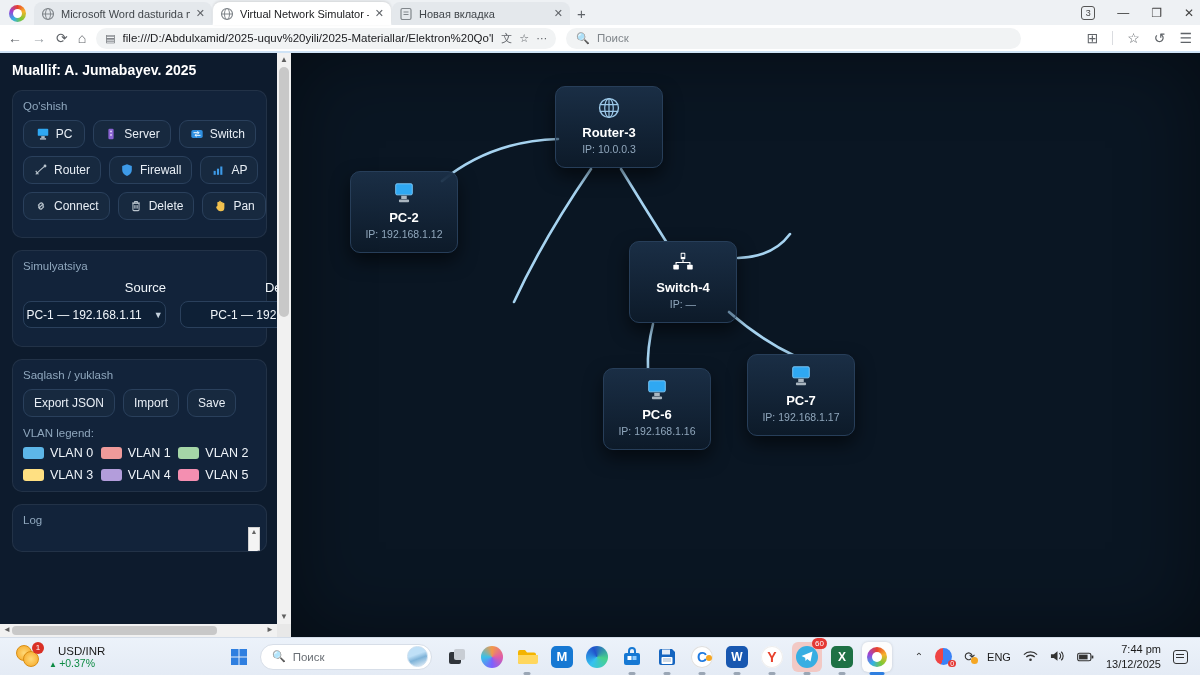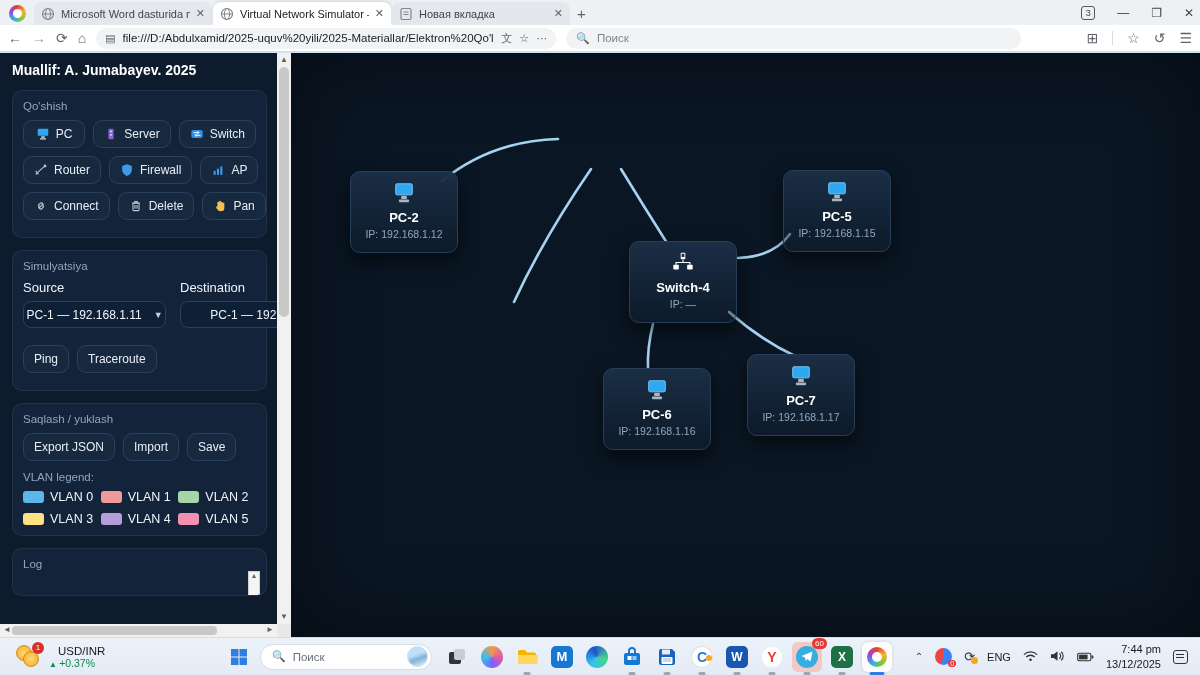--- a/index.html
+++ b/index.html
@@ -44,21 +44,21 @@
   .panel { background:#12233a; border:1px solid rgba(255,255,255,.07); border-radius:10px;
     padding:9px 10px; margin:0 10px 12px 0; }
   .panel-label { font-size:11.5px; color:#8fa7bd; margin-bottom:8px; }
   .btn-row { display:flex; gap:8px; margin-bottom:8px; }
   .s-btn { background:#17293f; border:1px solid #2a405c; border-radius:9px; height:28px;
     display:flex; align-items:center; justify-content:center; gap:6px; font-size:12px; color:#e8eef5; padding:0 10px; }
   .s-btn.grow { flex:1; }
   .ic { display:inline-flex; width:14px; height:14px; align-items:center; justify-content:center; flex:0 0 auto; }
   .ic svg { width:14px; height:14px; }
 
-  .sim-cols { display:flex; gap:14px; margin-bottom:17px; }
+  .sim-cols { display:flex; gap:14px; margin-bottom:9px;text-align:right; }
   .sim-col { flex:0 0 auto; }
   .sim-col-label { font-size:13px; color:#f0f5fa; margin-bottom:6px; }
   .select { background:#0e2036; border:1px solid #2a405c; border-radius:8px; height:27px; width:143px;
     display:flex; align-items:center; justify-content:center; gap:12px; font-size:12px; color:#f0f5fa; padding:12px 8px; white-space:nowrap; }
   .select .chev { font-size:9px; color:#c4d2de; }
   .io-row { display:flex; gap:12px; margin-top:9px; }
   .io-col { flex:1; }
   .io-label { font-size:11.5px; color:#8fa7bd; margin-bottom:6px; }
   .t-input { background:#0e2036; border:1px solid #223852; border-radius:8px; height:26px; width:100%;
     color:#f0f5fa; font-size:12px; padding:0 8px; font-family:"Liberation Sans",sans-serif; }
@@ -318,24 +318,20 @@
             <span class="chev">▼</span>
           </div>
         </div>
         <div class="sim-col">
           <div class="sim-col-label">Destination</div>
           <div class="select" style="width:150px;">
             <span>PC-1 — 192.168</span>
           </div>
         </div>
       </div>
-      <div class="btn-row">
-        <div class="s-btn">Ping</div>
-        <div class="s-btn">Traceroute</div>
-      </div>
     </div>
 
     <div class="panel">
       <div class="panel-label">Saqlash / yuklash</div>
       <div class="btn-row" id="saveBtns">
           <div class="s-btn">Export JSON</div>
           <div class="s-btn">Import</div>
           <div class="s-btn">Save</div>
         </div>
       <div class="vlan-label">VLAN legend:</div>
@@ -392,41 +388,41 @@
 
   <div class="canvas" id="canvas">
     <svg class="links" id="linkSvg" width="909" height="584">
         <path d="M 267 86 Q 200 88 151 128" fill="none" stroke="#a6d3f0" stroke-width="2.6" stroke-linecap="round"></path>
         <path d="M 300 116 Q 252 186 223 249" fill="none" stroke="#a6d3f0" stroke-width="2.6" stroke-linecap="round"></path>
         <path d="M 330 116 Q 352 152 376 190" fill="none" stroke="#a6d3f0" stroke-width="2.6" stroke-linecap="round"></path>
         <path d="M 447 205 Q 482 204 499 181" fill="none" stroke="#a6d3f0" stroke-width="2.6" stroke-linecap="round"></path>
         <path d="M 362 271 Q 356 295 357 317" fill="none" stroke="#a6d3f0" stroke-width="2.6" stroke-linecap="round"></path>
         <path d="M 438 259 Q 470 287 504 303" fill="none" stroke="#a6d3f0" stroke-width="2.6" stroke-linecap="round"></path>
       </svg>
+  <div class="node" style="left: 264px; top: 33px;">
+        <span class="ic ">
+          <svg viewBox="0 0 28 28">
+            <circle cx="14" cy="14" r="11" fill="none" stroke="#9cc8e8" stroke-width="1.6"></circle>
+            <ellipse cx="14" cy="14" rx="5" ry="11" fill="none" stroke="#9cc8e8" stroke-width="1.4"></ellipse>
+            <path d="M3.3 10 h21.4 M3.3 18 h21.4 M14 3 v22" stroke="#9cc8e8" stroke-width="1.4" fill="none"></path>
+          </svg>
+        </span>
+        <div class="node-name">Router-3</div>
+        <div class="node-ip">IP: 10.0.0.3</div>
+      </div>
       <div class="node" style="left: 59px; top: 118px;">
         <span class="ic ">
           <svg viewBox="0 0 28 26">
             <rect x="5" y="3" width="18" height="12" rx="1.5" fill="#2fa8f2" stroke="#7ec9f7" stroke-width="1"></rect>
             <rect x="11" y="16" width="6" height="3.5" fill="#aab6c0"></rect>
             <rect x="8.5" y="20" width="11" height="3" rx="1" fill="#aab6c0"></rect>
           </svg>
         </span>
         <div class="node-name">PC-2</div>
         <div class="node-ip">IP: 192.168.1.12</div>
-      </div>
-      <div class="node" style="left: 492px; top: 117px;">
-        <span class="ic ">
-          <svg viewBox="0 0 28 26">
-            <rect x="5" y="3" width="18" height="12" rx="1.5" fill="#2fa8f2" stroke="#7ec9f7" stroke-width="1"></rect>
-            <rect x="11" y="16" width="6" height="3.5" fill="#aab6c0"></rect>
-            <rect x="8.5" y="20" width="11" height="3" rx="1" fill="#aab6c0"></rect>
-          </svg>
-        </span>
-        <div class="node-name">PC-5</div>
-        <div class="node-ip">IP: 192.168.1.15</div>
       </div>
       <div class="node" style="left: 338px; top: 188px;">
         <span class="ic ">
           <svg viewBox="0 0 28 26">
             <rect x="11.5" y="2" width="5" height="7" rx="0.8" fill="#fff"></rect>
             <rect x="12.5" y="3" width="3" height="3.5" fill="#1a2e45"></rect>
             <rect x="3.5" y="15" width="6" height="5" rx="0.8" fill="#fff"></rect>
             <rect x="18.5" y="15" width="6" height="5" rx="0.8" fill="#fff"></rect>
             <path d="M14 9.5 v3 M6.5 15 v-2.5 h15 v2.5" stroke="#fff" stroke-width="1.2" fill="none"></path>
           </svg>

